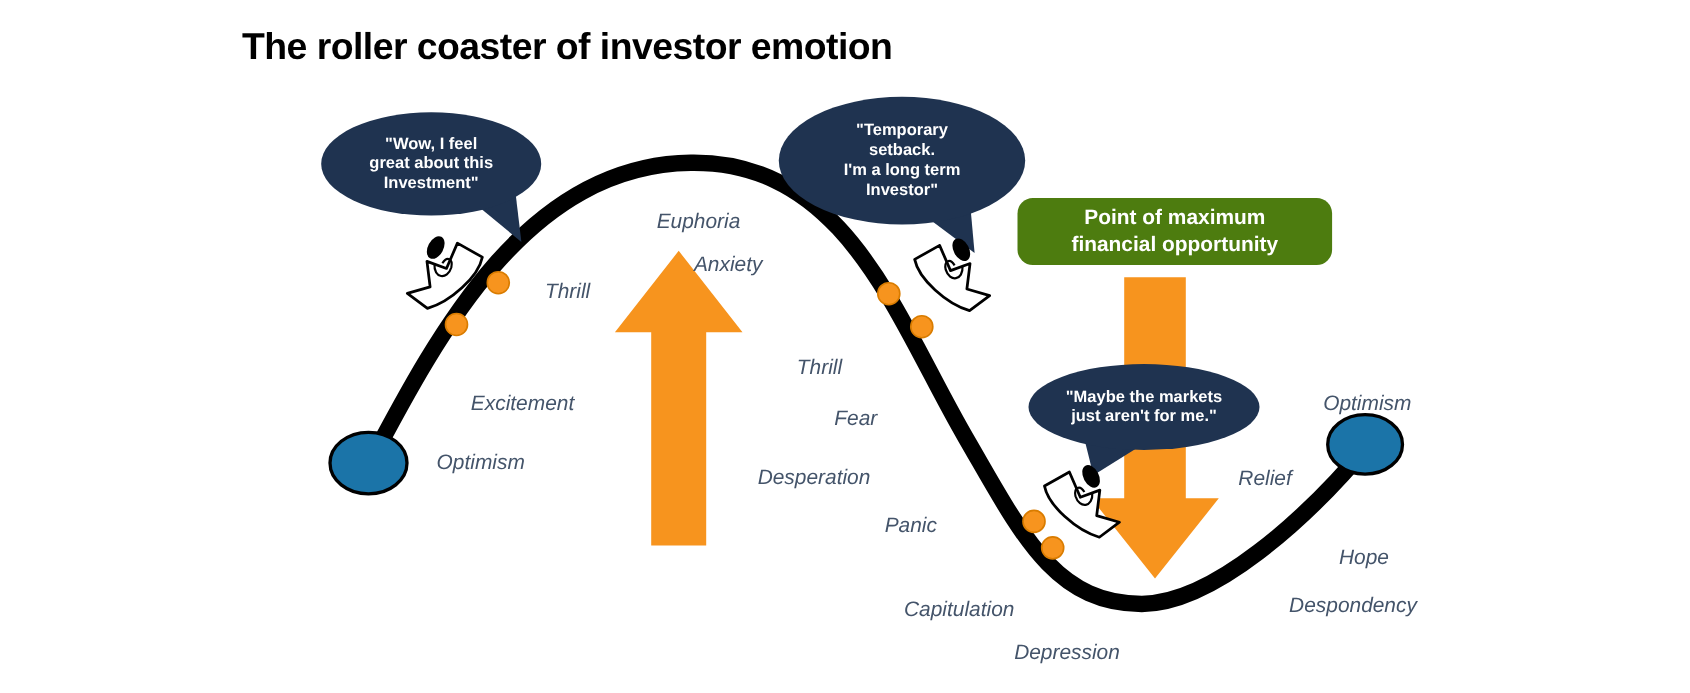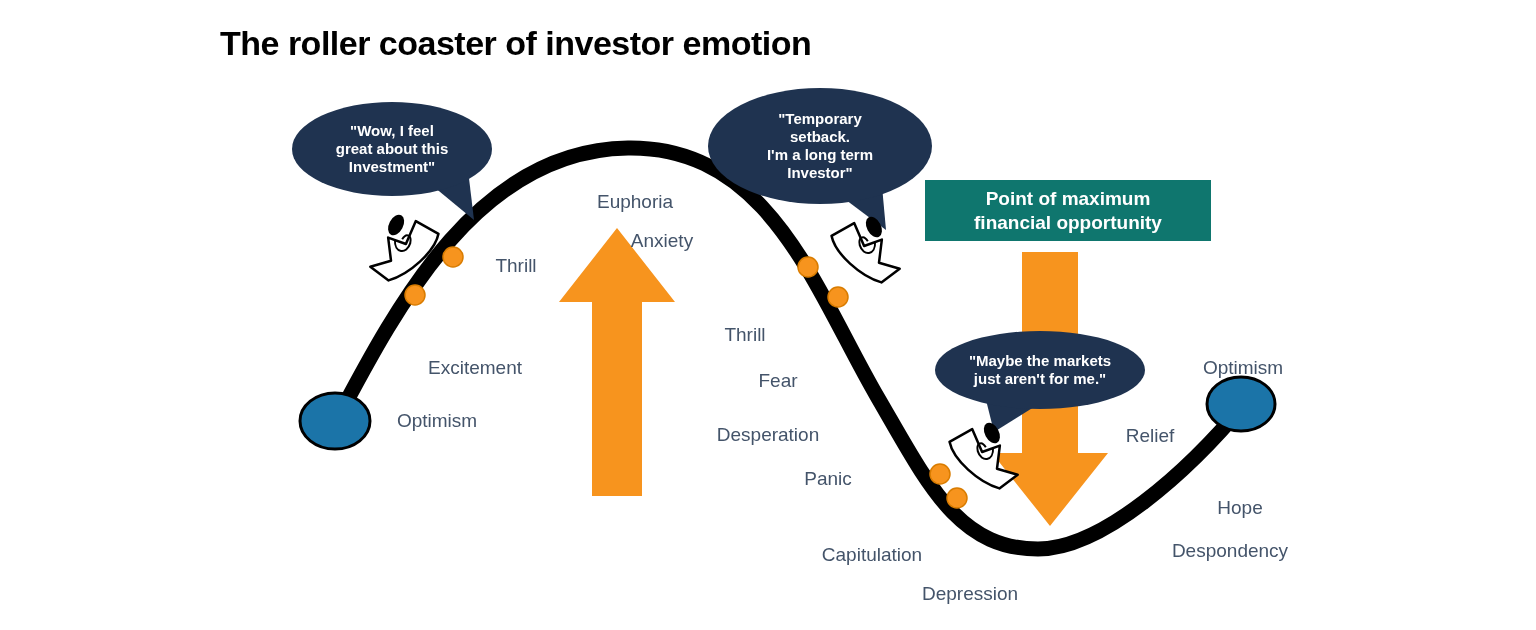--- a/index.html
+++ b/index.html
@@ -8,31 +8,31 @@
     font-family:"Liberation Sans", sans-serif;overflow:hidden;
   }
   .canvas svg{position:absolute;left:0;top:0;}
   .page-title{
     position:absolute;left:220px;top:24px;margin:0;
     font-size:34px;font-weight:bold;color:#000;letter-spacing:-0.5px;
     white-space:nowrap;
   }
   .emotion{
     position:absolute;transform:translate(-50%,-50%);
-    font-size:19px;color:#44546A;white-space:nowrap;
+    font-size:19px;color:#44546A;white-space:nowrap;font-style:italic;
   }
   .bubble-text{
     position:absolute;transform:translate(-50%,-50%);
     color:#fff;font-size:15px;font-weight:bold;text-align:center;
     line-height:1.2;white-space:pre-line;
   }
   .callout{
-    position:absolute;background:#0f766e;color:#fff;font-weight:bold;
+    position:absolute;background:#4d7c0f;color:#fff;font-weight:bold;
     font-size:19px;display:flex;align-items:center;justify-content:center;
-    text-align:center;line-height:1.25;box-sizing:border-box;
+    text-align:center;line-height:1.25;box-sizing:border-box;border-radius:14px;
   }
   .callout-risk{left:450px;top:502px;width:340px;height:66px;padding:4px 18px;}
   .callout-risk .inner{max-width:300px;}
   .callout-opp{left:925px;top:180px;width:286px;height:61px;padding:4px 10px;}
   .callout-opp .inner{max-width:205px;}
 </style>
 </head>
 <body>
 
 <div class="canvas">
@@ -83,21 +83,21 @@
 
   <h1 class="page-title">The roller coaster of investor emotion</h1>
 
   <div class="emotion" style="left:437px;top:421px;">Optimism</div>
   <div class="emotion" style="left:475px;top:368px;">Excitement</div>
   <div class="emotion" style="left:516px;top:266px;">Thrill</div>
   <div class="emotion" style="left:635px;top:202px;">Euphoria</div>
   <div class="emotion" style="left:662px;top:241px;">Anxiety</div>
   <div class="emotion" style="left:745px;top:335px;">Thrill</div>
   <div class="emotion" style="left:778px;top:381px;">Fear</div>
-  <div class="emotion" style="left:768px;top:435px;">Desperation</div>
+  <div class="emotion" style="left:740px;top:435px;">Desperation</div>
   <div class="emotion" style="left:828px;top:479px;">Panic</div>
   <div class="emotion" style="left:872px;top:555px;">Capitulation</div>
   <div class="emotion" style="left:970px;top:594px;">Depression</div>
   <div class="emotion" style="left:1230px;top:551px;">Despondency</div>
   <div class="emotion" style="left:1240px;top:508px;text-align:center;">Hope</div>
   <div class="emotion" style="left:1150px;top:436px;">Relief</div>
   <div class="emotion" style="left:1243px;top:368px;">Optimism</div>
 
   <div class="bubble-text" style="left:392px;top:149px;width:160px;">"Wow, I feel
 great about this

